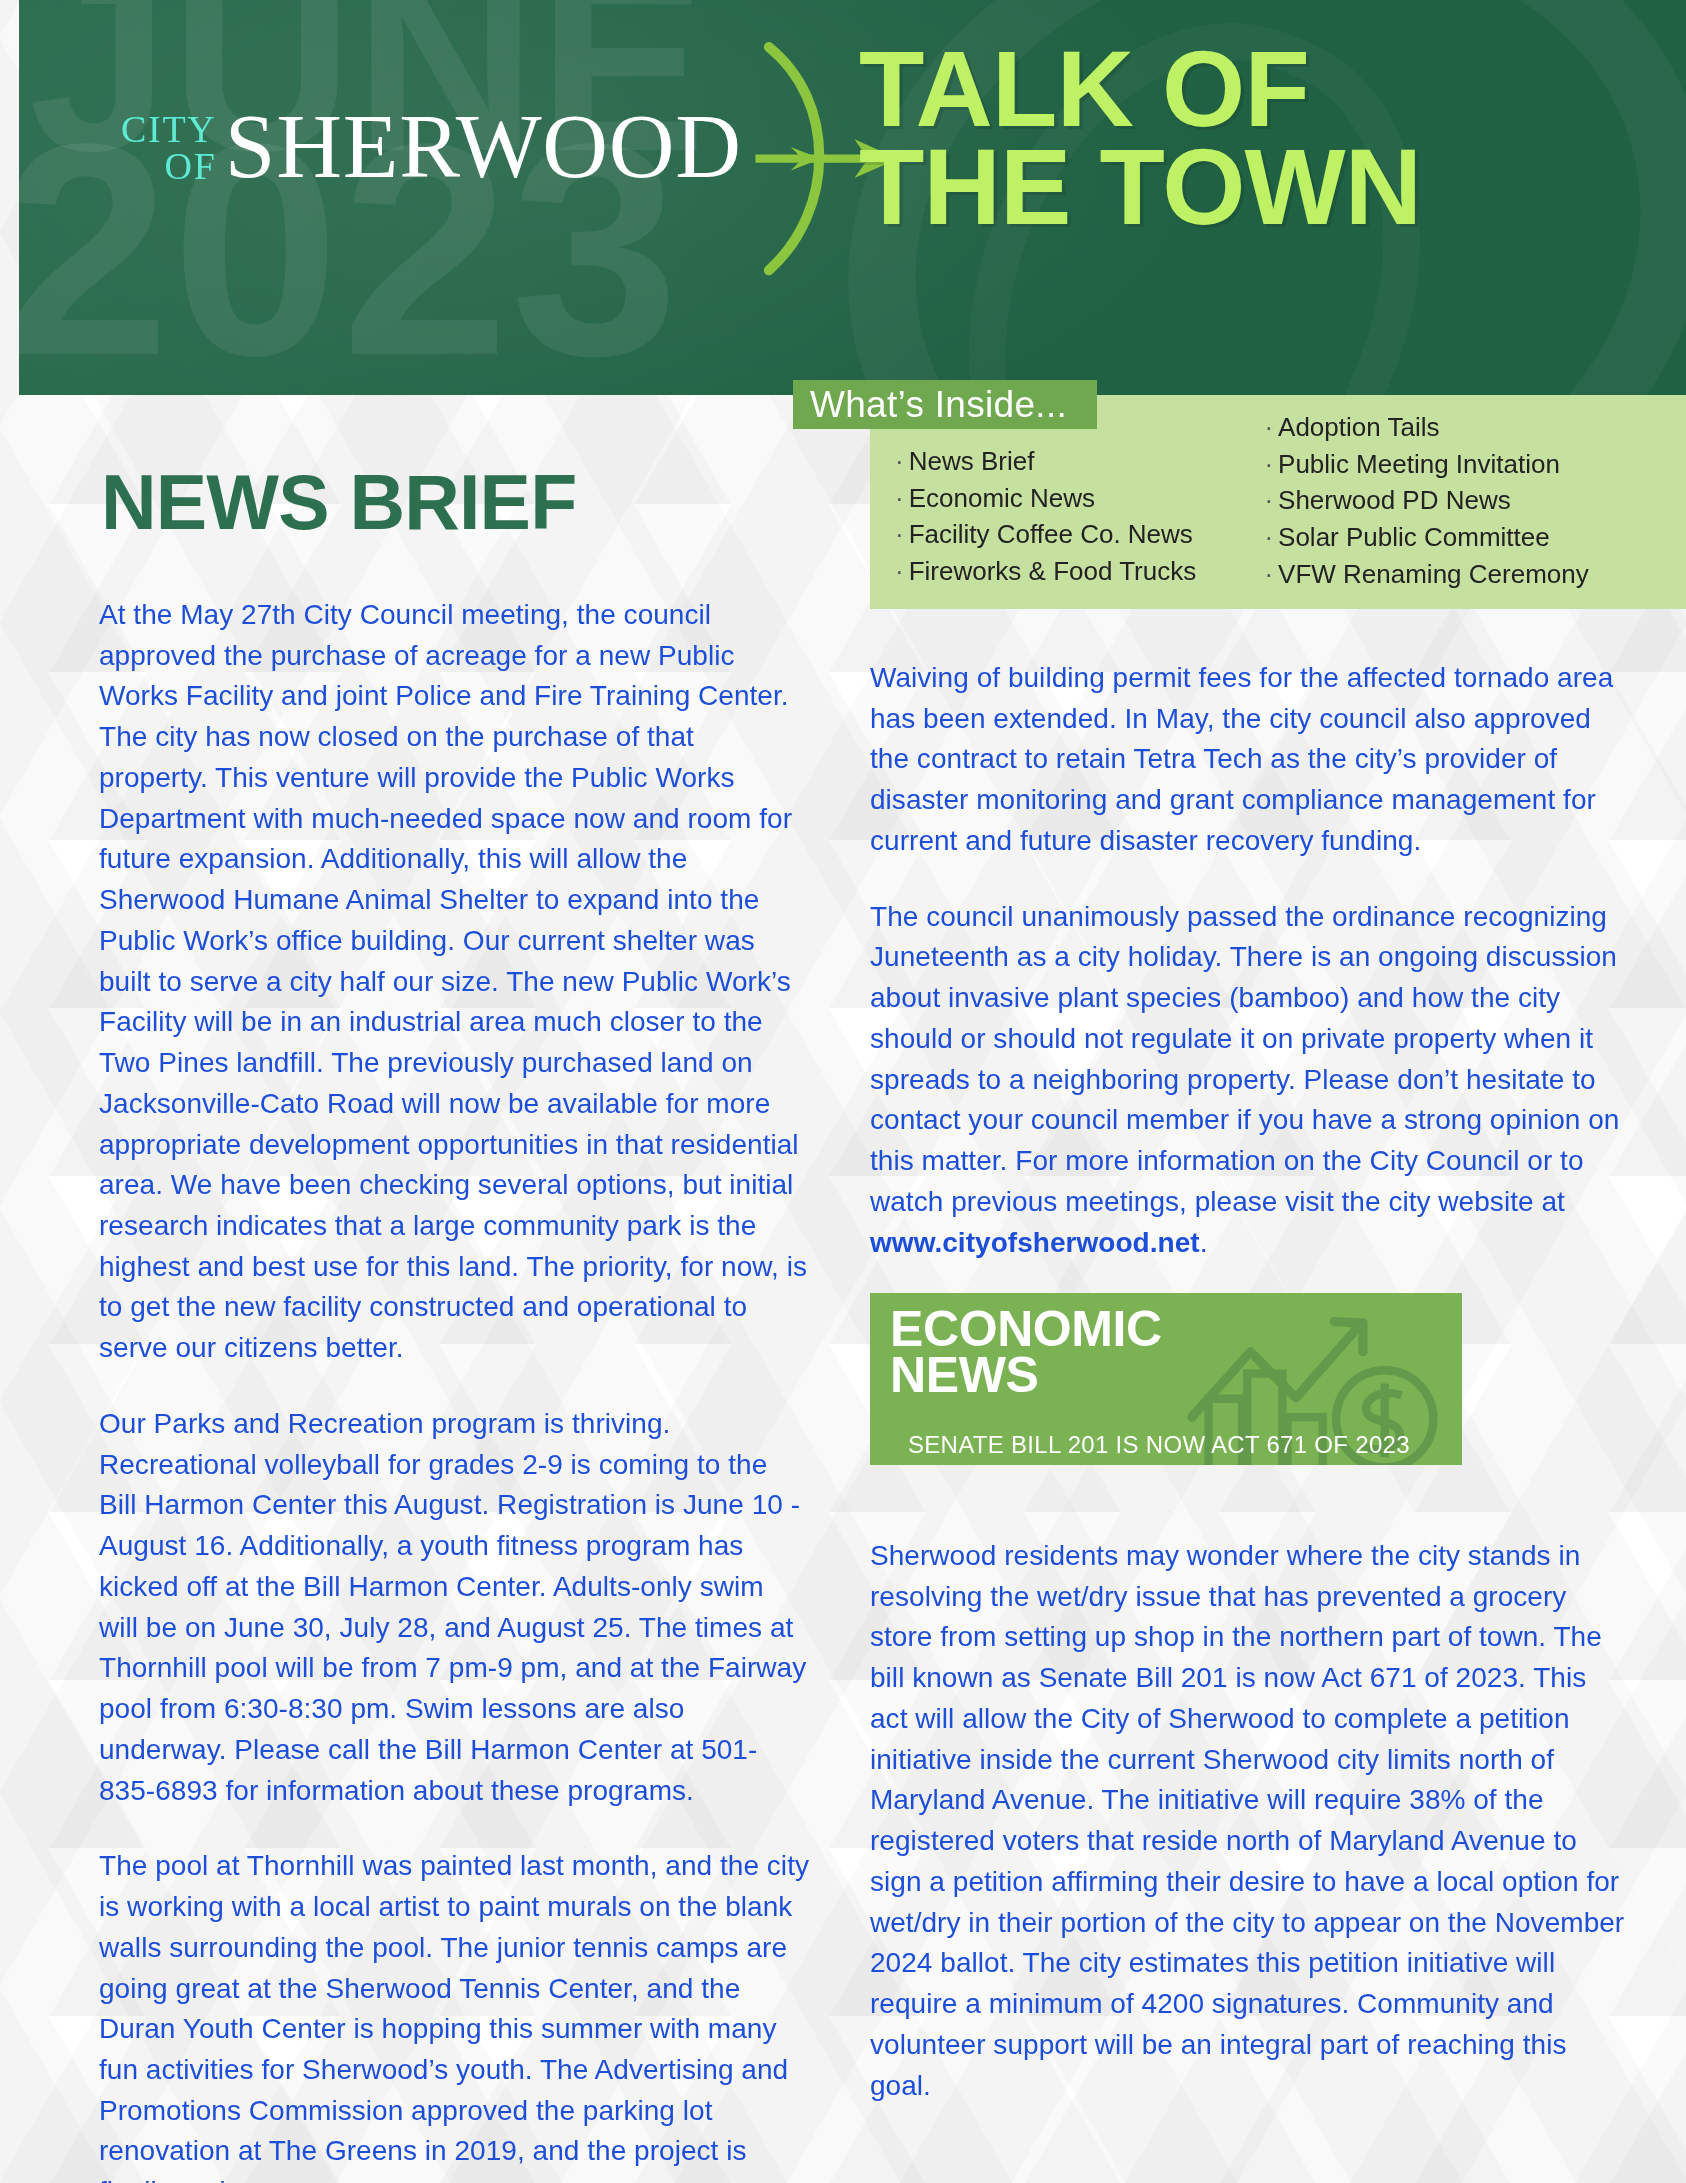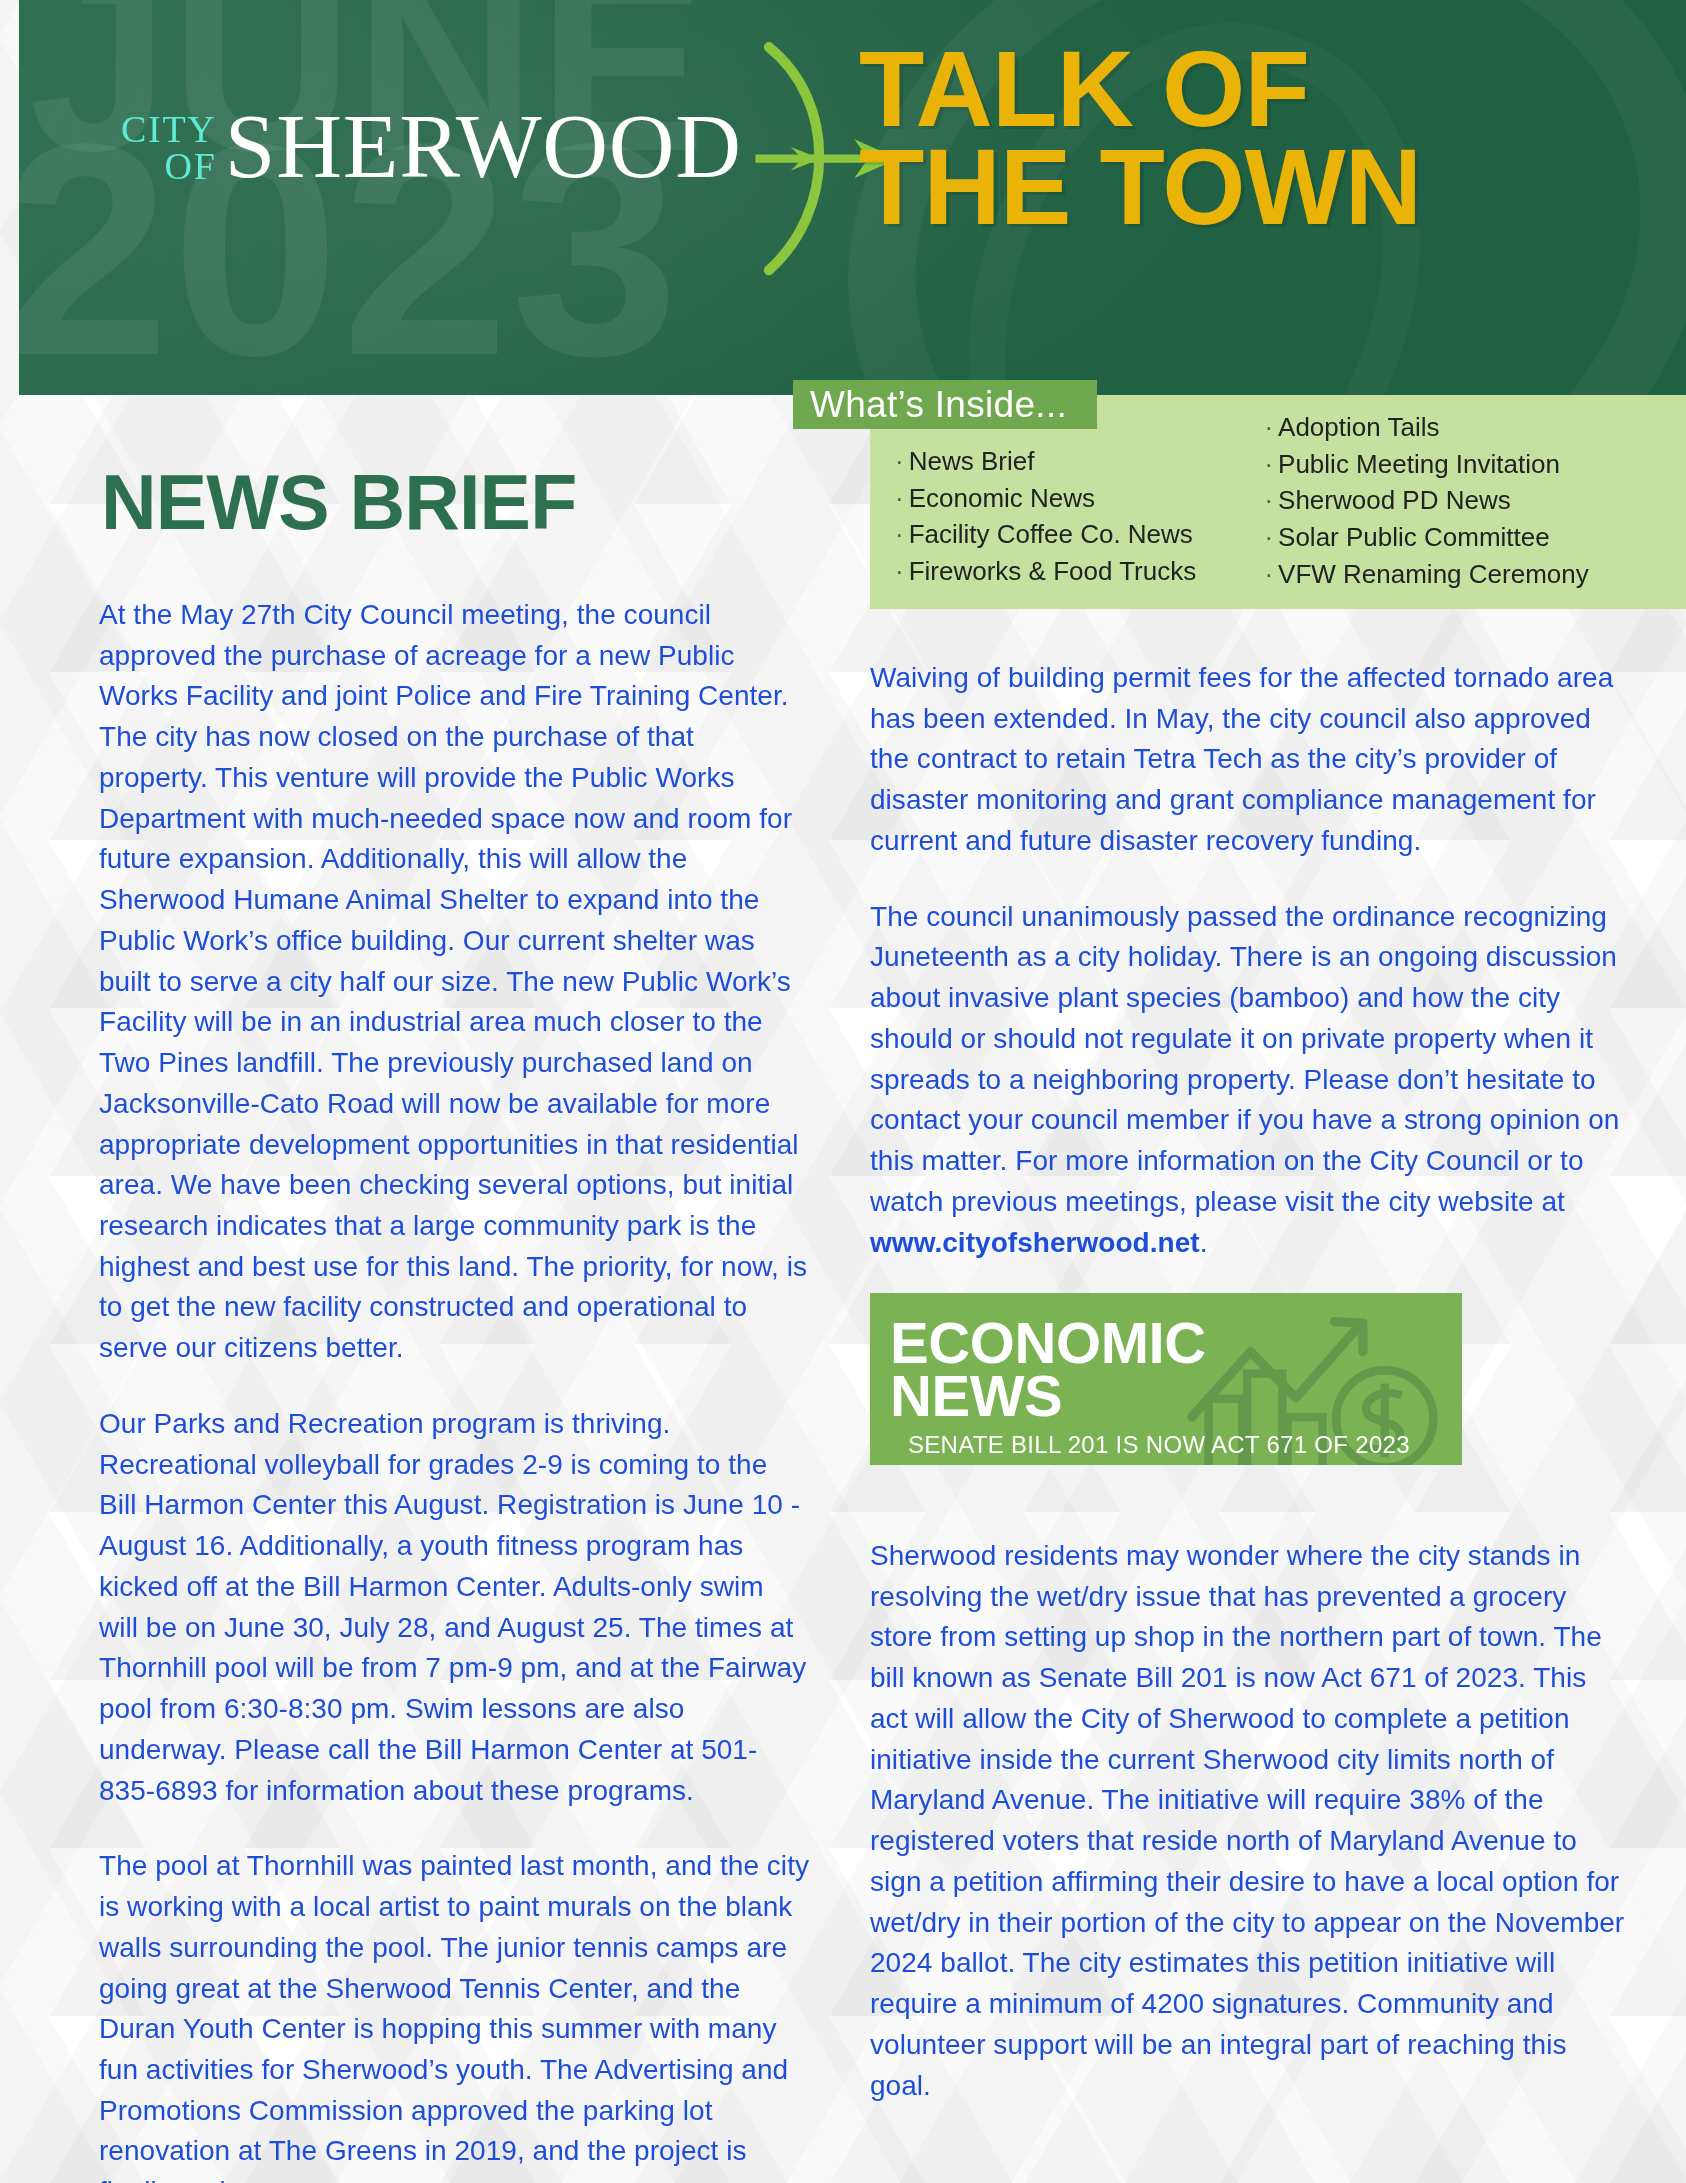--- a/index.html
+++ b/index.html
@@ -124,21 +124,21 @@
     left: 718px; top: 42px;
     width: 193px; height: 235px;
     z-index: 4;
   }
 
   .tott {
     position: absolute;
     left: 840px; top: 40px;
     width: 823px;
     text-align: left;
-    color: #eab308;
+    color: #bef264;
     font-size: 107px;
     font-weight: 800;
     line-height: 0.92;
     letter-spacing: -0.8px;
     z-index: 4;
     text-shadow: 3.4px 3.4px 0 rgba(0,0,0,0.11);
   }
   .tott .l2 { display: block; white-space: nowrap; }
 
   
@@ -228,23 +228,23 @@
     z-index: 3;
   }
   .econ-graphic {
     position: absolute;
     right: 0px; top: 0px;
     width: 277px; height: 172px;
     opacity: 1;
   }
   .econ-title {
     position: absolute;
-    left: 20px; top: 23px;
+    left: 20px; top: 13px;
     color: #ffffff;
-    font-size: 58px;
+    font-size: 50px;
     font-weight: 800;
     line-height: 0.92;
     letter-spacing: -0.4px;
     z-index: 2;
   }
   .econ-sub {
     position: absolute;
     left: 22px; top: 138px;
     color: #ffffff;
     font-size: 24px;

